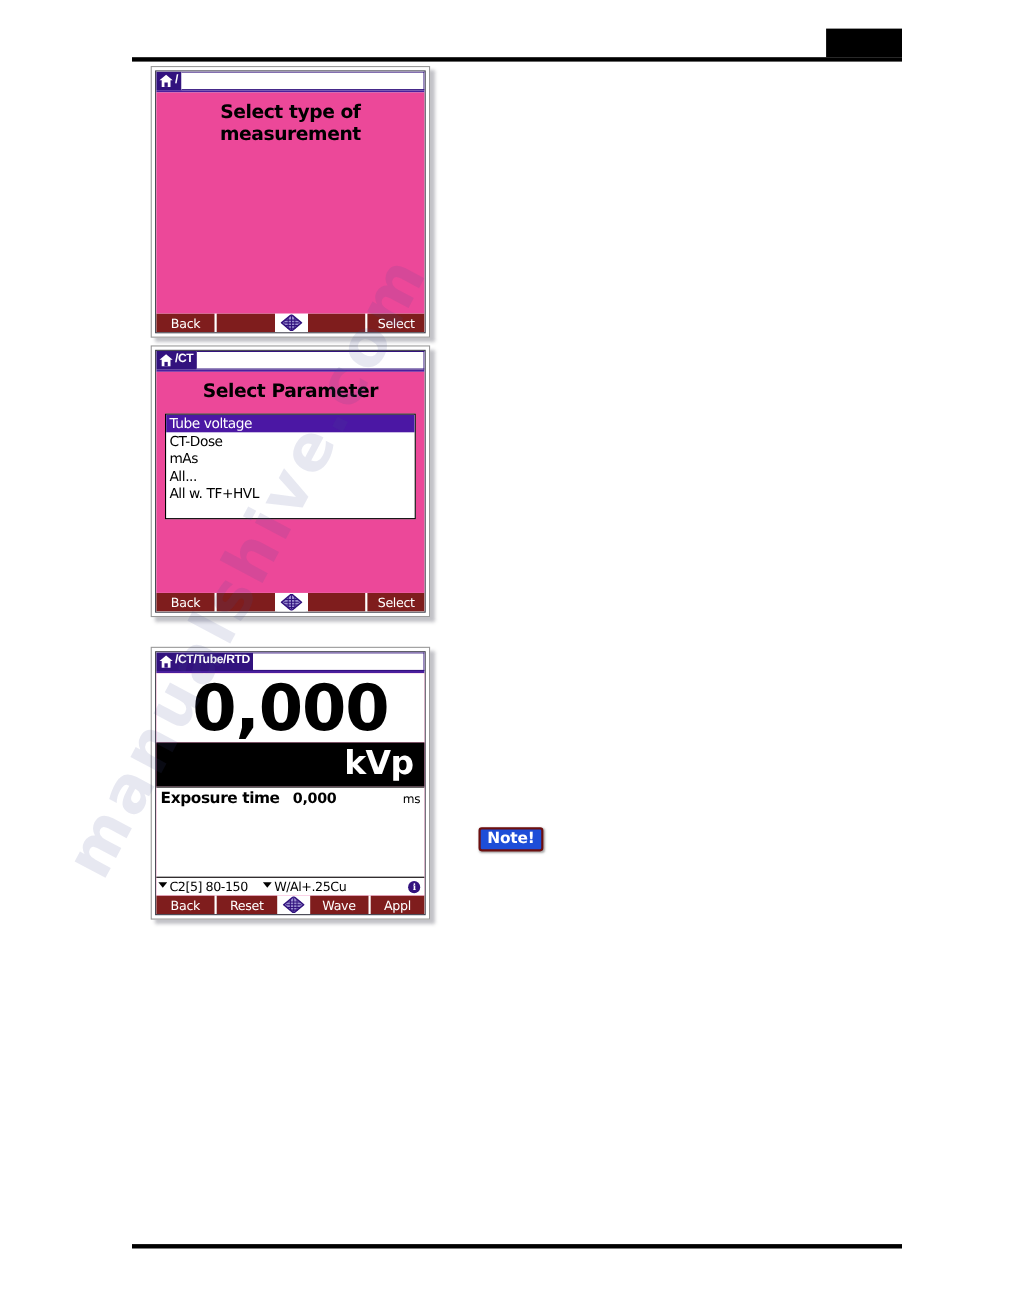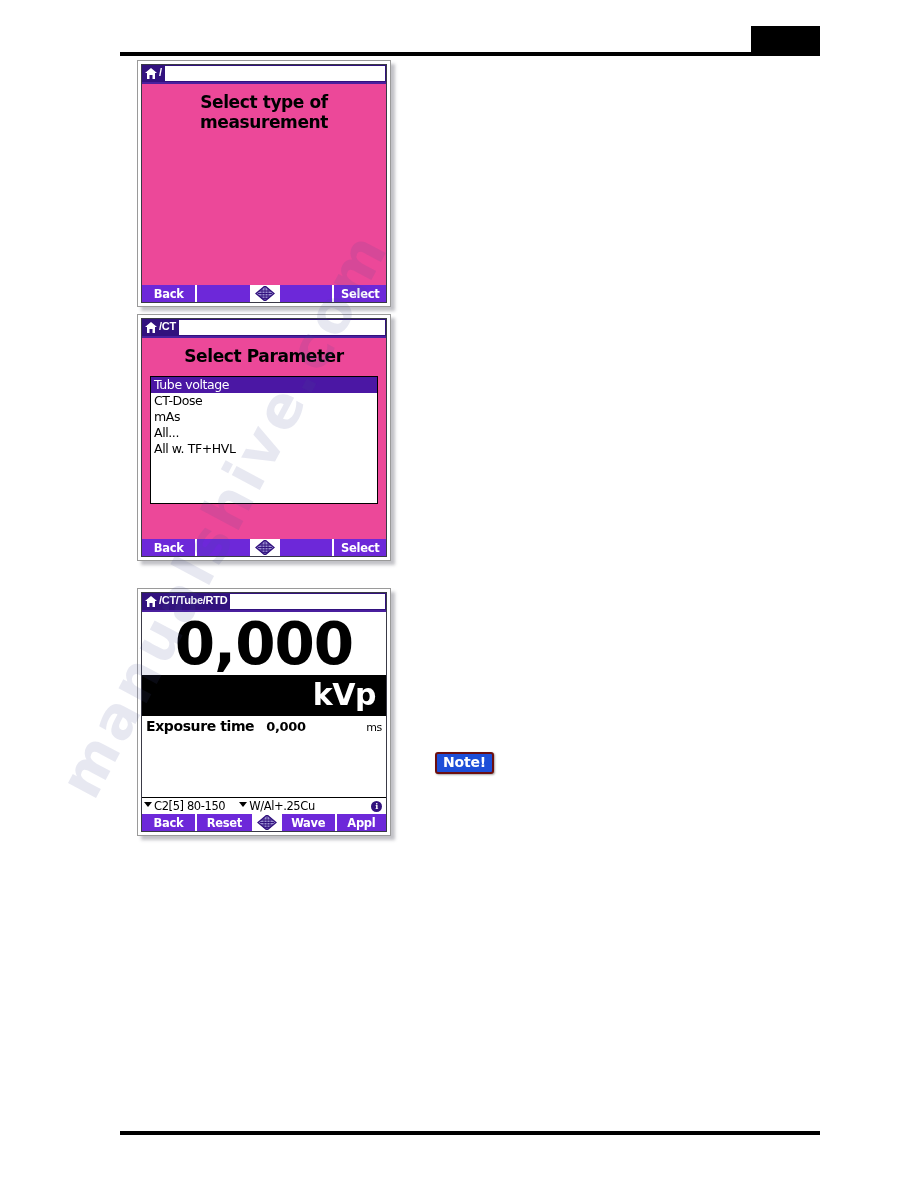--- a/index.html
+++ b/index.html
@@ -140,25 +140,25 @@
 
   
   .softbar {
     flex: 0 0 auto;
     height: 17px;
     display: flex;
     background: #ffffff;
     align-items: stretch;
   }
   .softkey {
-    background: #6d28d9;
+    background: #7f1d1d;
     color: #ffffff;
     font-family: "DejaVu Sans", sans-serif;
     font-size: 11.5px;
-    font-weight: bold;
+    font-weight: normal;
     letter-spacing: -0.3px;
     display: flex;
     align-items: center;
     justify-content: center;
     margin-right: 2px;
     box-sizing: border-box;
   }
   .softkey:last-child { margin-right: 0; }
   .softkey.blank { }
   .navpad {
@@ -374,21 +374,21 @@
           </svg>
         </span>
         <span class="crumb-rest">/CT</span>
       </div>
       <div class="title-blank"></div>
     </div>
 
     <div class="screen-body">
       <div class="screen-heading">Select Parameter</div>
 
-      <div class="listbox" style="height:128px;">
+      <div class="listbox" style="height:96px;">
         <div class="listrow sel">Tube voltage</div>
         <div class="listrow">CT-Dose</div>
         <div class="listrow">mAs</div>
         <div class="listrow">All...</div>
         <div class="listrow">All w. TF+HVL</div>
       </div>
     </div>
 
     <div class="softbar">
       <div class="softkey" style="width:60px;">Back</div>

